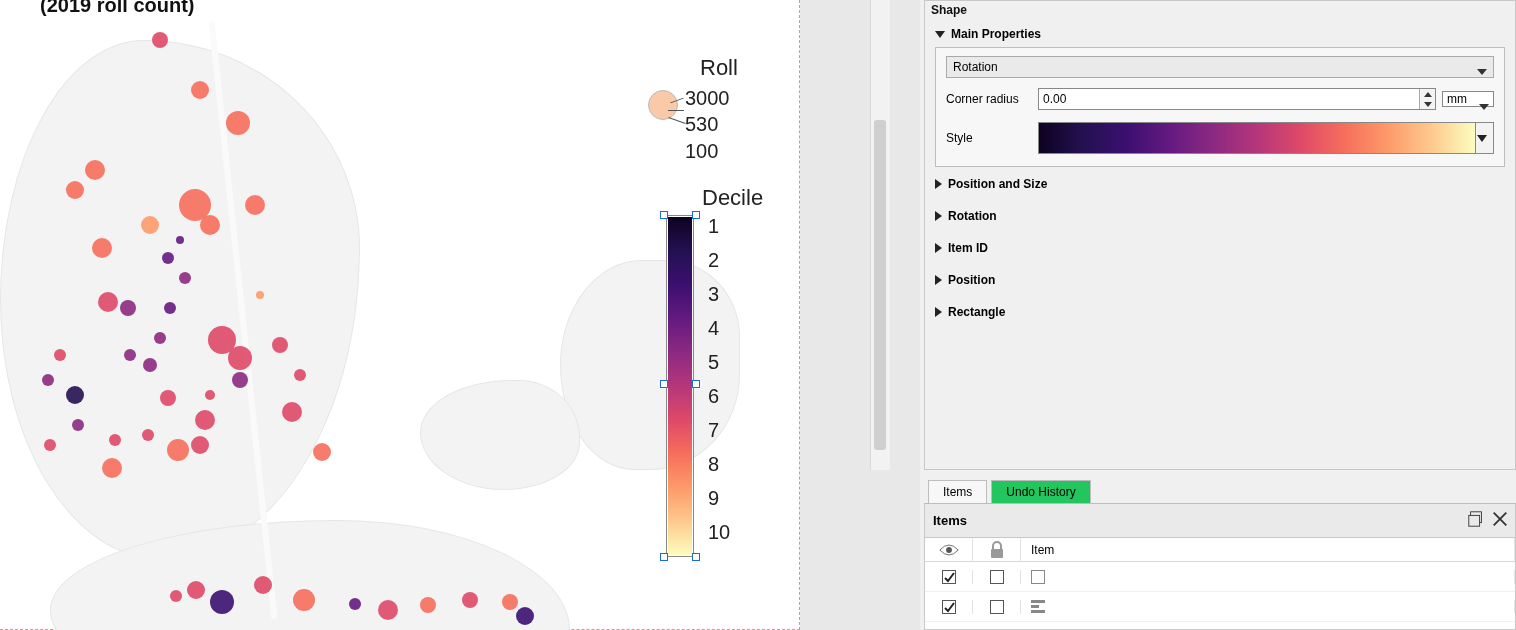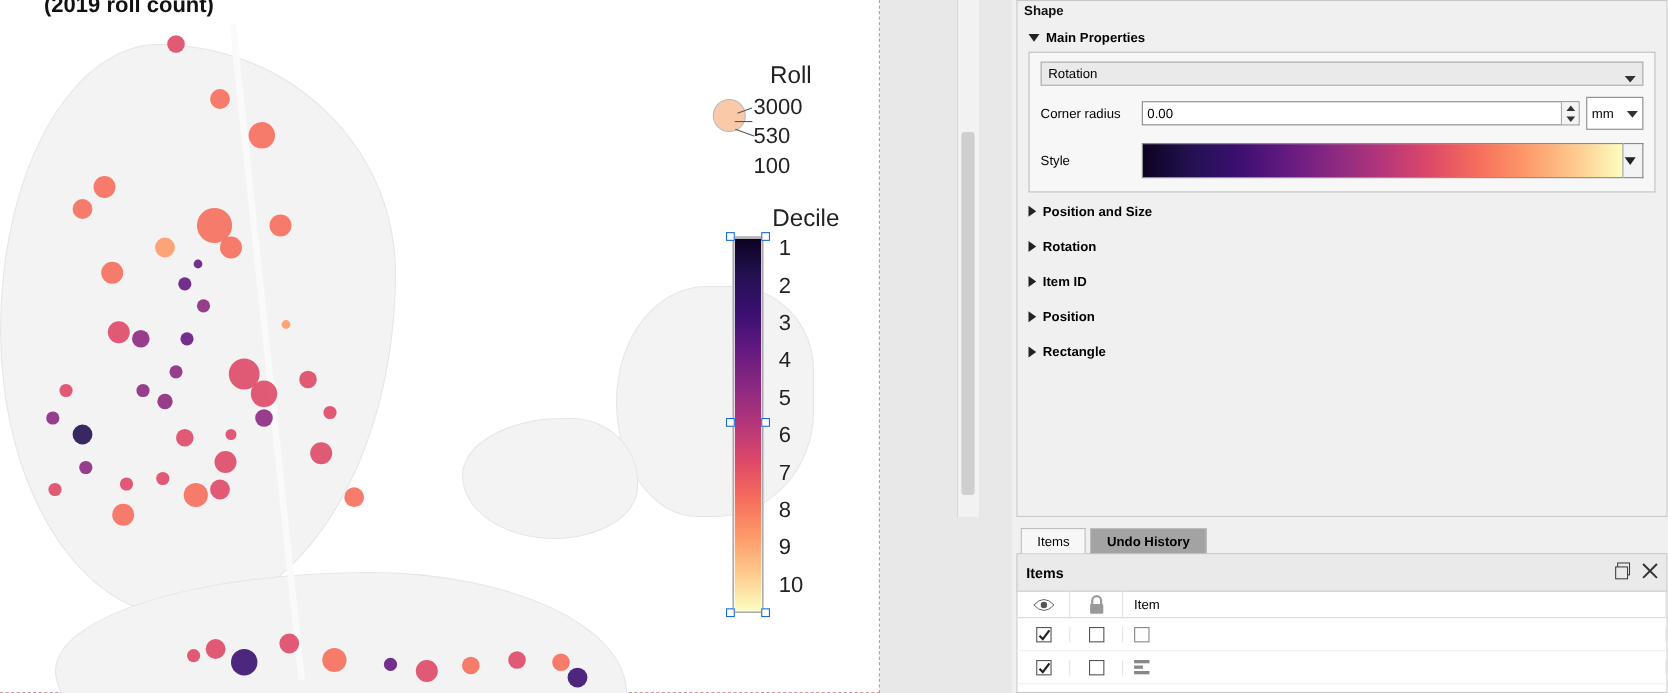--- a/index.html
+++ b/index.html
@@ -69,32 +69,32 @@
   .combo-arrow { position: absolute; right: 6px; top: 7px; }
   .chev { width: 0; height: 0; border-left: 5px solid transparent; border-right: 5px solid transparent; border-top: 6px solid #333; display: inline-block; }
 
   .row { display: flex; align-items: center; margin-top: 10px; font-size: 12px; }
   .row .lbl { width: 92px; }
   .num-input { flex: 1; display: flex; align-items: center; border: 1px solid #888; background: #fff; height: 22px; font-size: 12px; padding: 0 4px; position: relative; }
   .spinner { position: absolute; right: 0; top: 0; width: 16px; height: 100%; display: flex; flex-direction: column; border-left: 1px solid #aaa; }
   .spin-btn { flex: 1; display: flex; align-items: center; justify-content: center; background: #f3f3f3; }
   .spin-btn.up .t { border-left: 4px solid transparent; border-right: 4px solid transparent; border-bottom: 5px solid #333; }
   .spin-btn.dn .t { border-left: 4px solid transparent; border-right: 4px solid transparent; border-top: 5px solid #333; }
-  .unit-combo { width: 52px; margin-left: 6px; border: 1px solid #888; background: #fff; height: 30px; font-size: 12px; display: flex; align-items: center; padding: 0 4px; position: relative; }
+  .unit-combo { width: 52px; margin-left: 6px; border: 1px solid #888; background: #fff; height: 16px; font-size: 12px; display: flex; align-items: center; padding: 0 4px; position: relative; }
 
   .style-row { display: flex; align-items: center; margin-top: 12px; font-size: 12px; }
   .style-row .lbl { width: 92px; }
   .style-preview { flex: 1; height: 32px; border: 1px solid #888; background: linear-gradient(to right,#0d0221,#231151,#3b0f70,#641a80,#8c2981,#b5367a,#de4968,#f66e5c,#fd9a69,#fec98d,#fcfdbf); }
   .style-dd { width: 18px; height: 32px; border: 1px solid #888; border-left: none; background: #f3f3f3; display: flex; align-items: center; justify-content: center; }
 
   .collapsed-group { margin-top: 6px; }
 
   
   .items-tabs { position: absolute; left: 4px; right: 0; top: 476px; height: 28px; display: flex; align-items: flex-end; border-bottom: 1px solid #bdbdbd; }
-  .tab { padding: 4px 14px; font-size: 12px; border: 1px solid #bdbdbd; border-bottom: none; margin-left: 4px; background: #a3a3a3; cursor: pointer; font-weight: bold; }
+  .tab { padding: 4px 14px; font-size: 12px; border: 1px solid #bdbdbd; border-bottom: none; margin-left: 4px; background: #22c55e; cursor: pointer; }
   .tab.active { background: #f7f7f7; font-weight: 400; }
   .items-toolbar { position: absolute; left: 4px; right: 0; top: 504px; height: 34px; background: #eaeaea; border: 1px solid #c8c8c8; border-top: none; display: flex; align-items: center; padding: 0 8px; font-size: 13px; font-weight: 700; }
   .items-tb-icons { position: absolute; right: 6px; top: 6px; display: flex; gap: 6px; }
   .tb-icon svg { width: 18px; height: 18px; }
 
   .items-list { position: absolute; left: 4px; right: 0; top: 538px; bottom: 0; background: #fff; border: 1px solid #c8c8c8; border-top: none; font-size: 12px; }
   .items-header { display: flex; height: 24px; border-bottom: 1px solid #d8d8d8; }
   .col { display: flex; align-items: center; justify-content: center; border-right: 1px solid #e3e3e3; }
   .col.eye { width: 48px; }
   .col.lock { width: 48px; }

